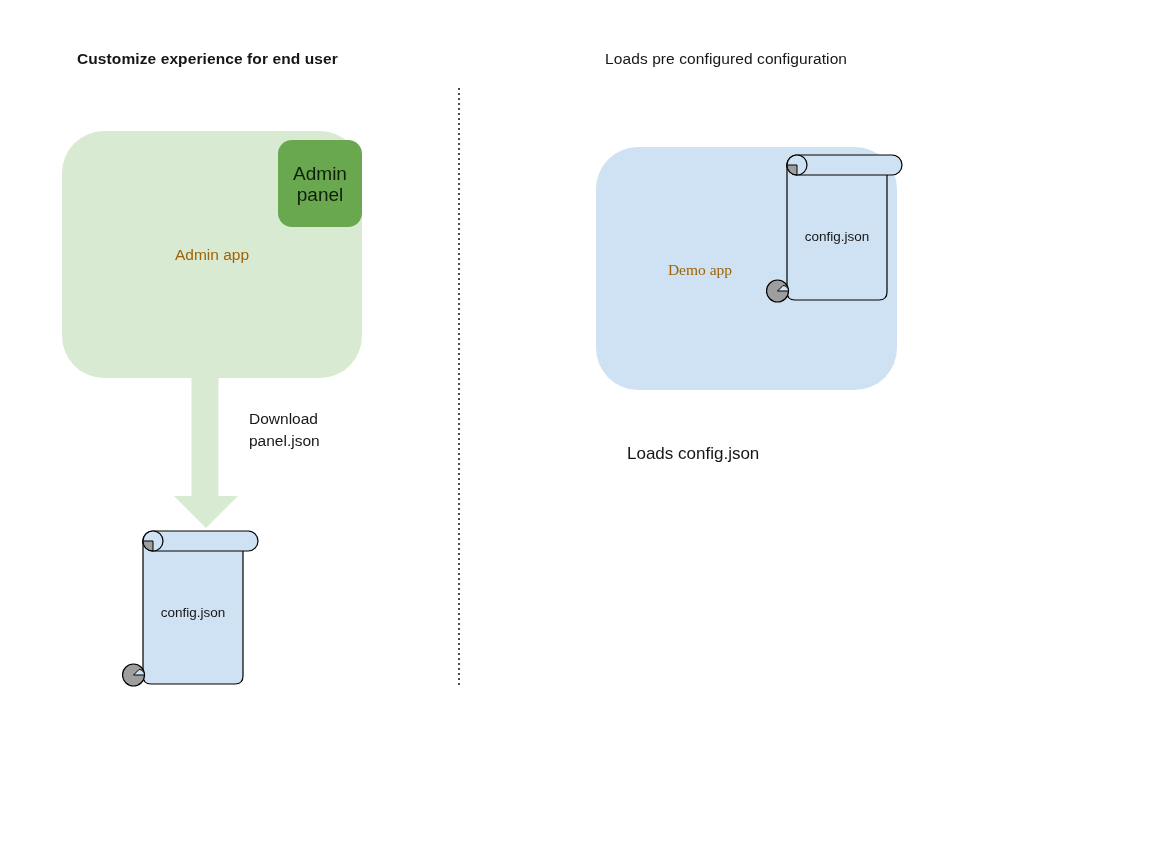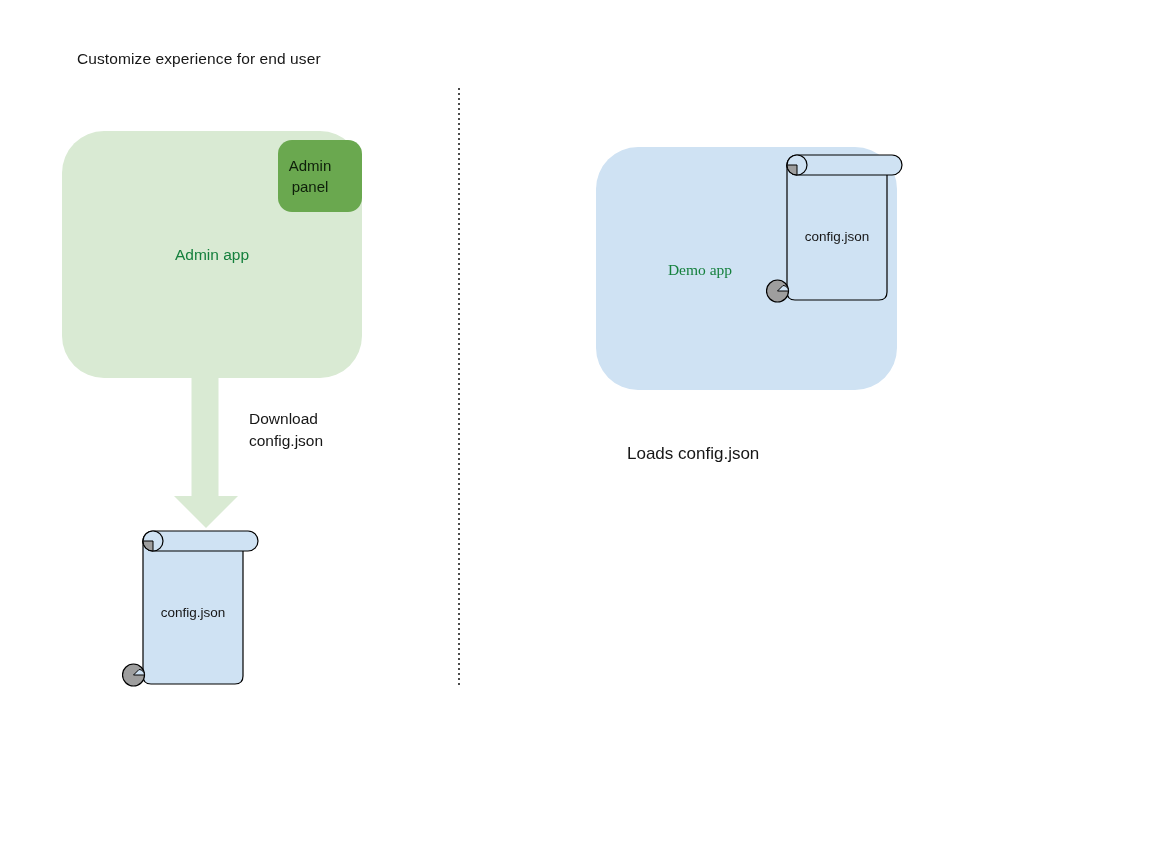--- a/index.html
+++ b/index.html
@@ -12,47 +12,47 @@
   }
   .stage { position: relative; width: 1152px; height: 864px; background:#ffffff; }
 
   .section-title {
     position: absolute;
     font-size: 15.5px;
     letter-spacing: 0.1px;
     color: #161616;
     white-space: nowrap;
   }
-  #title-left  { left: 77px;  top: 50px; }
+  #title-left  { left: 77px;  top: 50px; font-weight: bold; }
   #title-right { left: 605px; top: 50px; }
 
   .divider {
     position: absolute;
     left: 458px; top: 88px;
     width: 2px; height: 598px;
     background: repeating-linear-gradient(to bottom, #4a4a4a 0, #4a4a4a 2px, transparent 2px, transparent 5px);
   }
 
   .app-box { position: absolute; border-radius: 42px; }
   #admin-app-box { left: 62px;  top: 131px; width: 300px; height: 247px; background: #d9ead3; }
   #demo-app-box  { left: 596px; top: 147px; width: 301px; height: 243px; background: #cfe2f3; }
 
   #admin-panel-box {
     position: absolute;
-    left: 278px; top: 140px; width: 84px; height: 72px;
+    left: 278px; top: 140px; width: 84px; height: 87px;
     background: #6aa84f; border-radius: 14px;
-    display: flex; align-items: center; 
+    display: flex; align-items: center; justify-content: center;
     text-align: center;
-    font-size: 15px; line-height: 21px; color: #0e1f0a;
+    font-size: 19px; line-height: 21px; color: #0e1f0a;
   }
   #admin-panel-box .panel-label { width: 64px; }
 
   .box-label {
     position: absolute;
-    font-size: 15.5px; color: #15803d;
+    font-size: 15.5px; color: #a16207;
     width: 200px; text-align: center;
     white-space: nowrap;
   }
   #admin-app-label { left: 112px; top: 246px; }
   #demo-app-label  { left: 600px; top: 261px; font-family: Liberation Serif, serif; }
 
   .scroll-label {
     position: absolute;
     font-size: 13.5px; color: #161616;
     width: 200px; text-align: center;
@@ -79,37 +79,38 @@
   .scroll-svg { position: absolute; }
   #config-scroll-left  { left: 122px; top: 528px; }
   #config-scroll-right { left: 766px; top: 152px; }
 </style>
 </head>
 <body>
 
 <div class="stage">
 
   <div class="section-title" id="title-left">Customize experience for end user</div>
+  <div class="section-title" id="title-right">Loads pre configured configuration</div>
 
   <div class="divider"></div>
 
   <div class="app-box" id="admin-app-box"></div>
   <div class="box-label" id="admin-app-label">Admin app</div>
 
   <div id="admin-panel-box">
     <div class="panel-label">Admin panel</div>
   </div>
 
   <svg class="arrow-svg" width="72" height="152" viewBox="0 0 72 152">
     <rect x="21.5" y="0" width="27" height="120" fill="#d9ead3"></rect>
     <polygon points="4,119 68,119 36,151" fill="#d9ead3"></polygon>
   </svg>
 
   <div class="arrow-caption">Download
-config.json</div>
+panel.json</div>
 
   <svg class="scroll-svg" id="config-scroll-left" width="140" height="160" viewBox="0 0 140 160">
     <path d="M21 13 H121 V148 Q121 156 113 156 H29 Q21 156 21 148 Z" fill="#cfe2f3" stroke="#000" stroke-width="1.2"></path>
     <circle cx="11.5" cy="147" r="11" fill="#9e9e9e" stroke="#000" stroke-width="1.2"></circle>
     <path d="M11.5 147 L22.5 147 A5.5 5.5 0 0 0 17 141.5 Z" fill="#cfe2f3" stroke="#000" stroke-width="1"></path>
     <rect x="21" y="3" width="115" height="20" rx="10" fill="#cfe2f3" stroke="#000" stroke-width="1.2"></rect>
     <circle cx="31" cy="13" r="10" fill="#cfe2f3" stroke="#000" stroke-width="1.2"></circle>
     <path d="M31 13 L21 13 A10 10 0 0 0 31 23 Z" fill="#9e9e9e" stroke="#000" stroke-width="1"></path>
   </svg>
   <div class="scroll-label" id="config-label-left">config.json</div>

